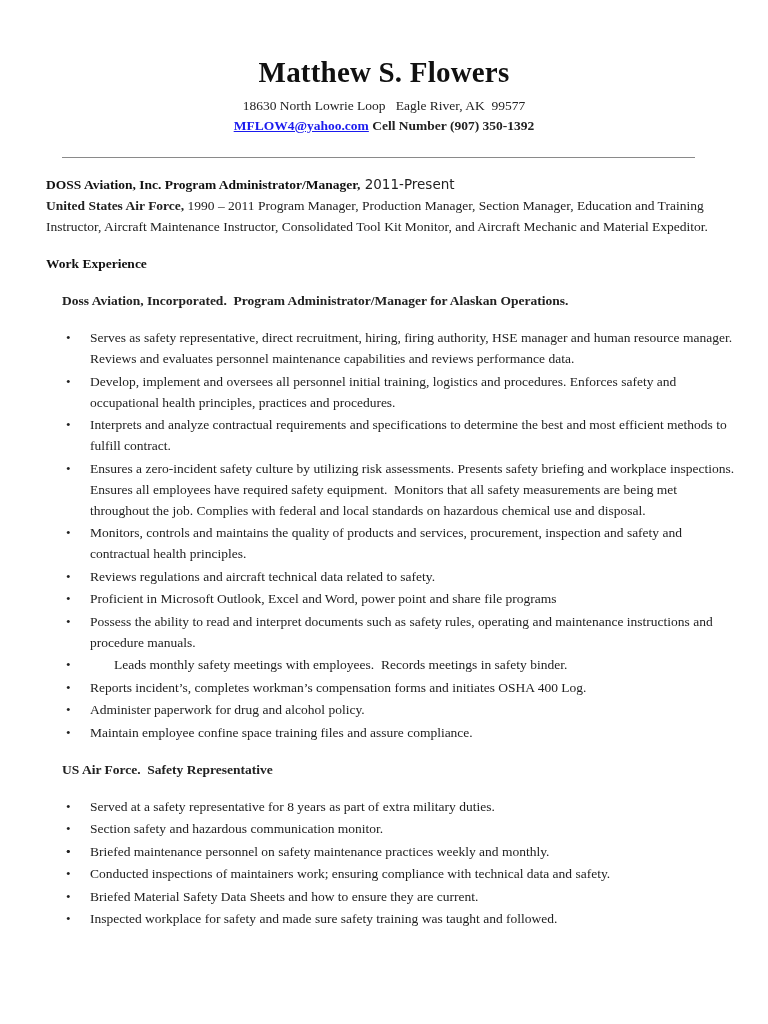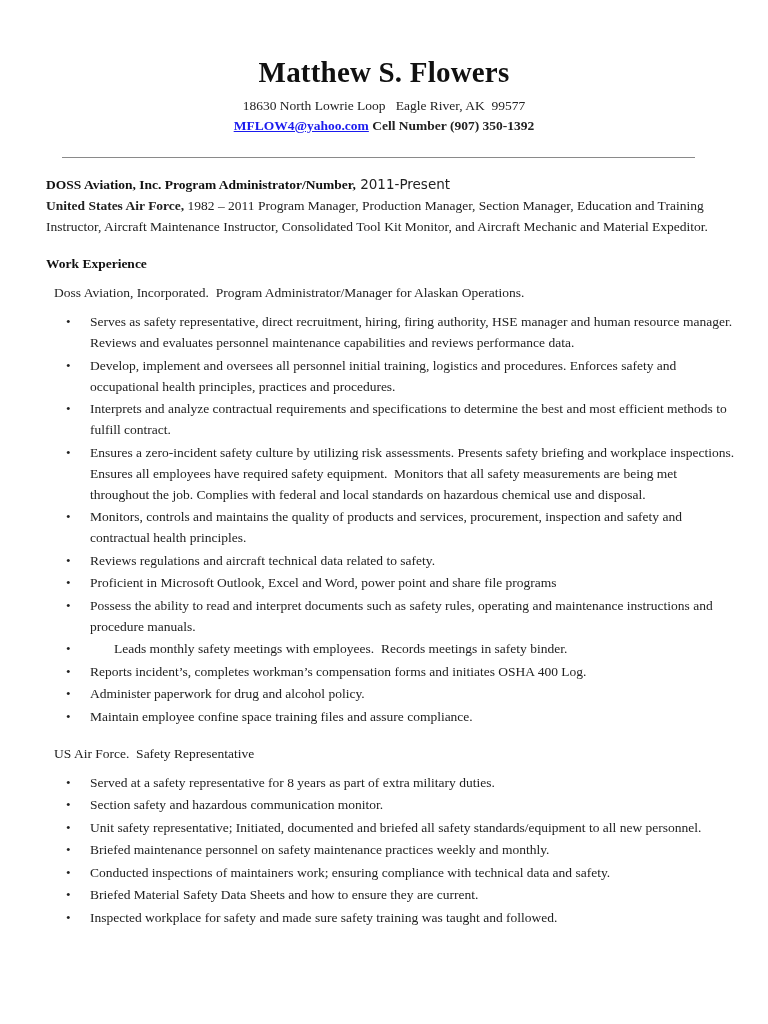--- a/index.html
+++ b/index.html
@@ -79,21 +79,22 @@
     }
     .summary-block {
       margin: 0;
     }
     .section-title {
       margin-top: 16px;
       font-weight: bold;
       color: #111;
     }
     .job-title {
-      margin: 8px;
+      margin: 16px;
+      font-weight: bold;
     }
     ul.bullets {
       list-style: none;
       padding: 0;
       margin: 1px 0 0 0;
     }
     ul.bullets li {
       position: relative;
       padding-left: 44px;
       margin-bottom: 1.5px;
@@ -121,24 +122,24 @@
       <a href="#">MFLOW4@yahoo.com</a>
       <span>Cell Number (907) 350-1392</span>
     </div>
   </div>
 
   <div class="divider"></div>
 
   <div class="content">
 
     <p class="summary-line">
-      <b>DOSS Aviation, Inc.  Program Administrator/Number,</b><span class="sans-date"> 2011-Present</span>
+      <b>DOSS Aviation, Inc.  Program Administrator/Manager,</b><span class="sans-date"> 2011-Present</span>
     </p>
     <p class="summary-block">
-      <b>United States Air Force,</b><span> 1982 – 2011 Program Manager, Production Manager, Section Manager, Education and Training Instructor, Aircraft Maintenance Instructor, Consolidated Tool Kit Monitor, and Aircraft Mechanic and Material Expeditor.</span>
+      <b>United States Air Force,</b><span> 1990 – 2011 Program Manager, Production Manager, Section Manager, Education and Training Instructor, Aircraft Maintenance Instructor, Consolidated Tool Kit Monitor, and Aircraft Mechanic and Material Expeditor.</span>
     </p>
 
     <div class="section-title">Work Experience</div>
 
     <div class="job">
       <div class="job-title" style="white-space: pre-wrap;">Doss Aviation, Incorporated.  Program Administrator/Manager for Alaskan Operations.</div>
       <ul class="bullets">
         <li><span class="bullet">•</span><span style="white-space: pre-wrap;">Serves as safety representative, direct recruitment, hiring, firing authority, HSE manager and human resource manager.   Reviews and evaluates personnel maintenance capabilities and reviews performance data.</span></li>
         <li><span class="bullet">•</span><span>Develop, implement and oversees all personnel initial training, logistics and procedures. Enforces safety and occupational health principles, practices and procedures.</span></li>
         <li><span class="bullet">•</span><span>Interprets and analyze contractual requirements and specifications to determine the best and most efficient methods to fulfill contract.</span></li>
@@ -152,21 +153,21 @@
         <li><span class="bullet">•</span><span>Administer paperwork for drug and alcohol policy.</span></li>
         <li><span class="bullet">•</span><span>Maintain employee confine space training files and assure compliance.</span></li>
       </ul>
     </div>
 
     <div class="job job2">
       <div class="job-title" style="white-space: pre-wrap;">US Air Force.  Safety Representative</div>
       <ul class="bullets">
         <li><span class="bullet">•</span><span>Served at a safety representative for 8 years as part of extra military duties.</span></li>
         <li><span class="bullet">•</span><span>Section safety and hazardous communication monitor.</span></li>
-        <li><span class="bullet">•</span><span>Unit safety representative; Initiated, documented and briefed all safety standards/equipment to all new personnel.</span></li>
+        <li><span class="bullet">•</span></li>
         <li><span class="bullet">•</span><span>Briefed maintenance personnel on safety maintenance practices weekly and monthly.</span></li>
         <li><span class="bullet">•</span><span>Conducted inspections of maintainers work; ensuring compliance with technical data and safety.</span></li>
         <li><span class="bullet">•</span><span>Briefed Material Safety Data Sheets and how to ensure they are current.</span></li>
         <li><span class="bullet">•</span><span>Inspected workplace for safety and made sure safety training was taught and followed.</span></li>
       </ul>
     </div>
 
   </div>
 </div>
 

